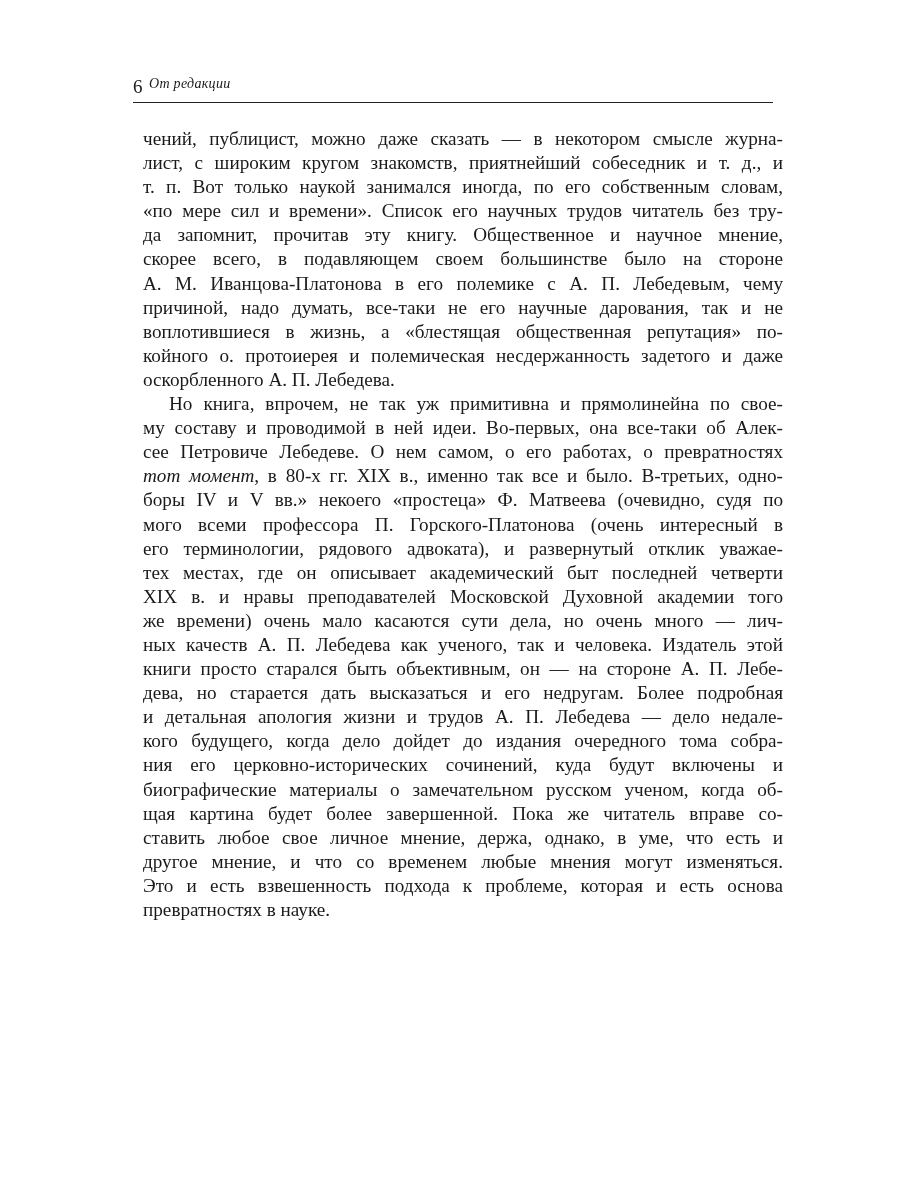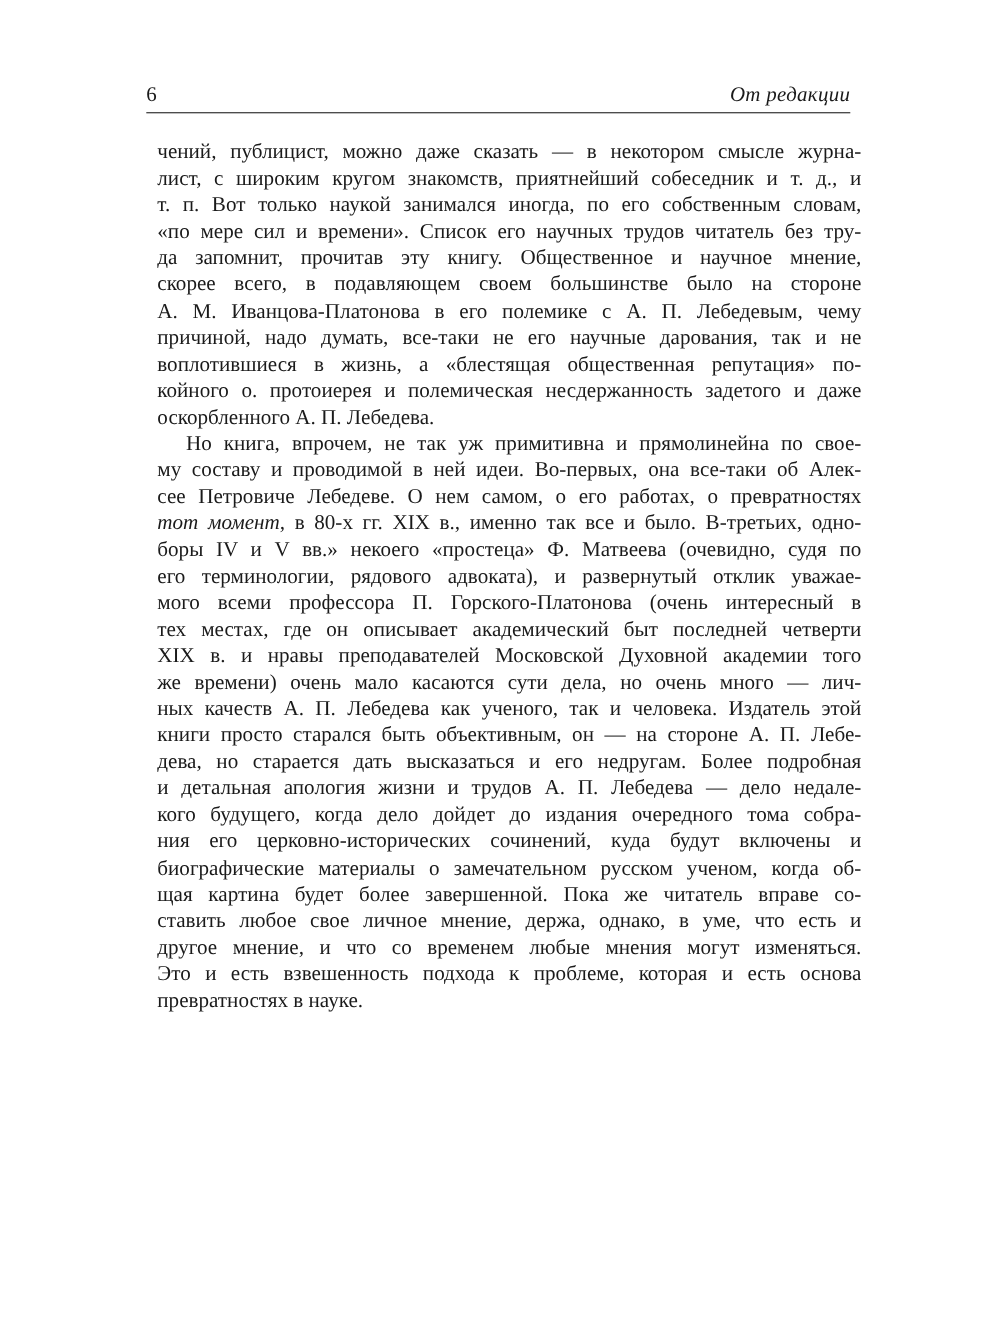--- a/index.html
+++ b/index.html
@@ -1,22 +1,22 @@
 <!DOCTYPE html>
 <html><head>
 <meta charset="utf-8">
 <style>
   html, body { margin: 0; padding: 0; background: #ffffff; }
   body { width: 900px; height: 1200px; position: relative; overflow: hidden;
          font-family: "Liberation Serif", "DejaVu Serif", serif; color: #1a1a1a; }
   .header { position: absolute; left: 133px; top: 76px; width: 640px; height: 26px;
             border-bottom: 1.3px solid #222; }
   .page-num { position: absolute; left: 0; top: 0; font-size: 19px; }
-  .running-title { position: absolute; left: 0; right: 0; top: 0; text-align: right;
-                   font-style: italic; font-size: 19px; letter-spacing: 0.3px; }
+  .running-title { position: absolute; left: 16px; right: 0; top: 0; text-align: left;
+                   font-style: italic; font-size: 14px; letter-spacing: 0.3px; }
   .body { position: absolute; left: 143px; top: 127px; width: 640px; }
   .line { display: block; font-size: 19.2px; line-height: 24.1px; height: 24.1px;
           text-align: justify; text-align-last: justify; white-space: nowrap; overflow: visible; }
   .line.last { text-align-last: left; }
   .line.indent { text-indent: 26px; }
   .line span { white-space: normal; }
   .line-inner { display: block; width: 640px; text-align: justify; text-align-last: justify; }
   .line.last .line-inner { text-align-last: left; }
   .line.indent .line-inner { text-indent: 26px; }
   em { font-style: italic; }
@@ -75,24 +75,24 @@
     <div class="line">
         <span class="line-inner">сее Петровиче Лебедеве. О нем самом, о его работах, о превратностях</span>
       </div>
     <div class="line">
         <span class="line-inner"><em>тот момент</em><span>, в 80-х гг. XIX в., именно так все и было. В-третьих, одно-</span></span>
       </div>
     <div class="line">
         <span class="line-inner">боры IV и V вв.» некоего «простеца» Ф. Матвеева (очевидно, судя по</span>
       </div>
     <div class="line">
-        <span class="line-inner">его терминологии, рядового адвоката), и развернутый отклик уважае-</span>
+        <span class="line-inner">мого всеми профессора П. Горского-Платонова (очень интересный в</span>
       </div>
     <div class="line">
-        <span class="line-inner">мого всеми профессора П. Горского-Платонова (очень интересный в</span>
+        <span class="line-inner">его терминологии, рядового адвоката), и развернутый отклик уважае-</span>
       </div>
     <div class="line">
         <span class="line-inner">тех местах, где он описывает академический быт последней четверти</span>
       </div>
     <div class="line">
         <span class="line-inner">XIX в. и нравы преподавателей Московской Духовной академии того</span>
       </div>
     <div class="line">
         <span class="line-inner">же времени) очень мало касаются сути дела, но очень много — лич-</span>
       </div>

